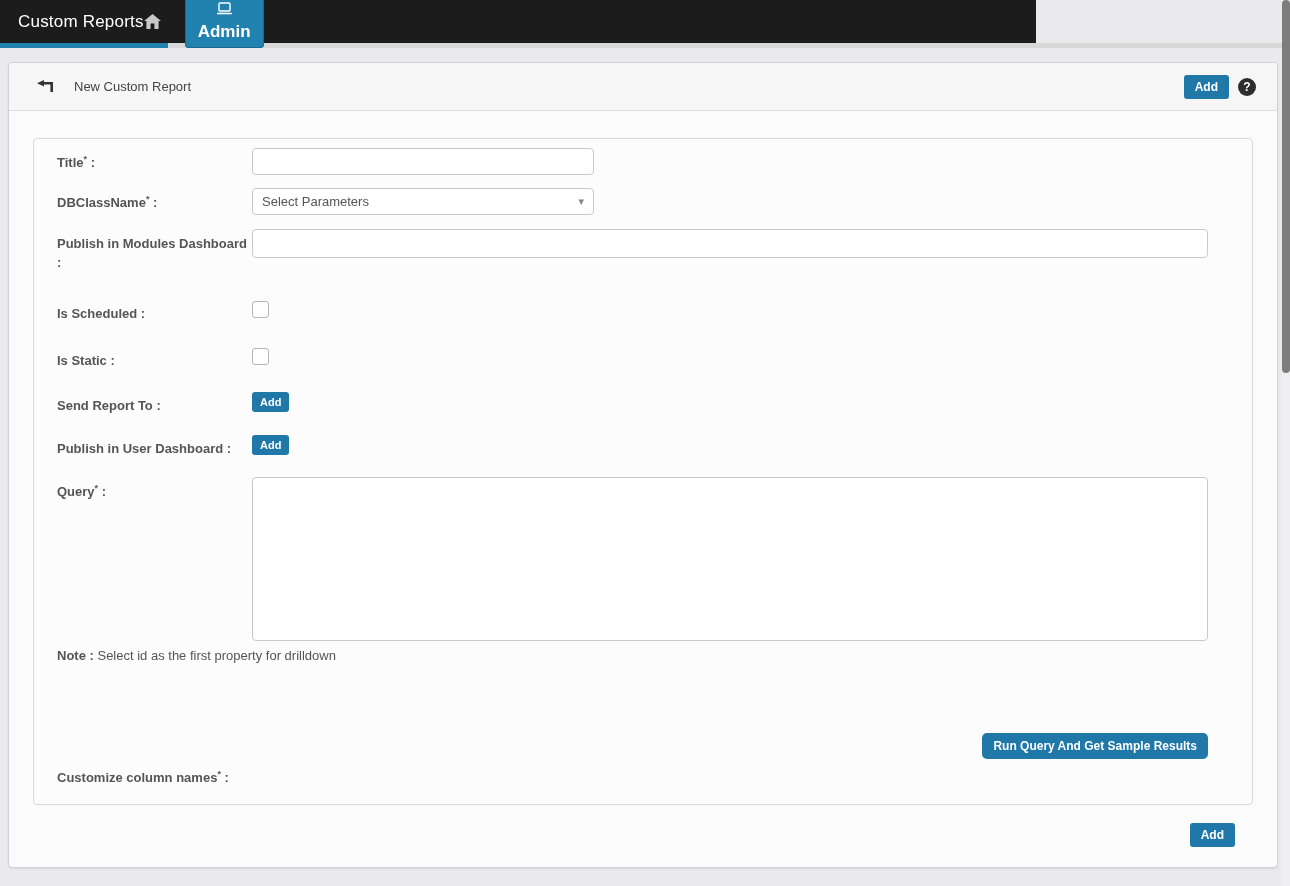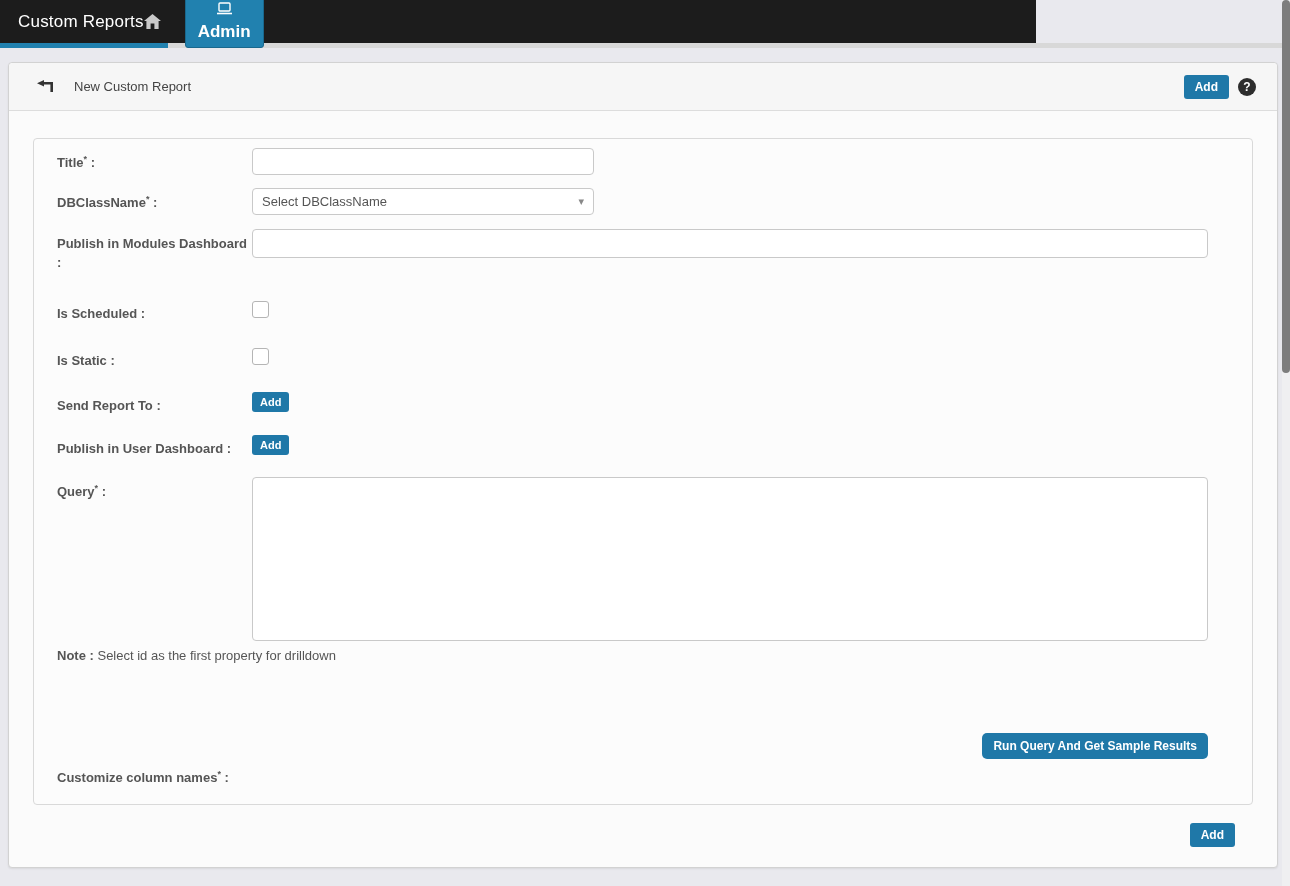--- a/index.html
+++ b/index.html
@@ -155,21 +155,21 @@
         <label><span>Title</span><sup>*</sup><span> :</span></label>
         <div class="ctrl">
             <input type="text" class="text-input h27 w342" value="" style="">
           </div>
       </div>
 
       <div class="row" style="margin-bottom:14px;">
         <label><span>DBClassName</span><sup>*</sup><span> :</span></label>
         <div class="ctrl">
           <div class="select">
-            <span>Select DBClassName</span>
+            <span>Select Parameters</span>
             <span class="caret">▾</span>
           </div>
         </div>
       </div>
 
       <div class="row" style="margin-bottom:26px;">
         <label><span>Publish in Modules Dashboard</span><sup></sup><span> :</span></label>
         <div class="ctrl">
             <input type="text" class="text-input h29 w956" value="" style="">
           </div>

